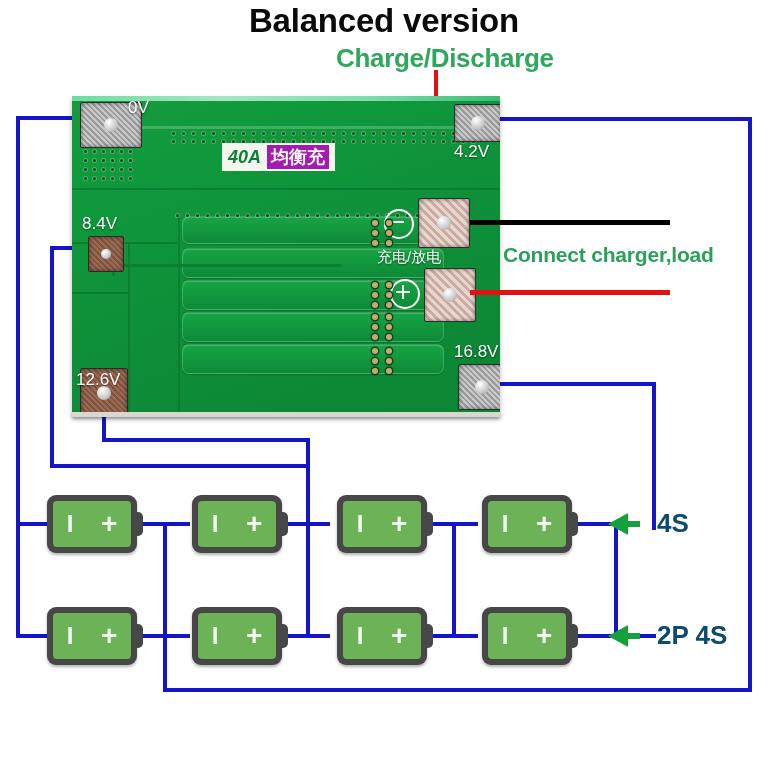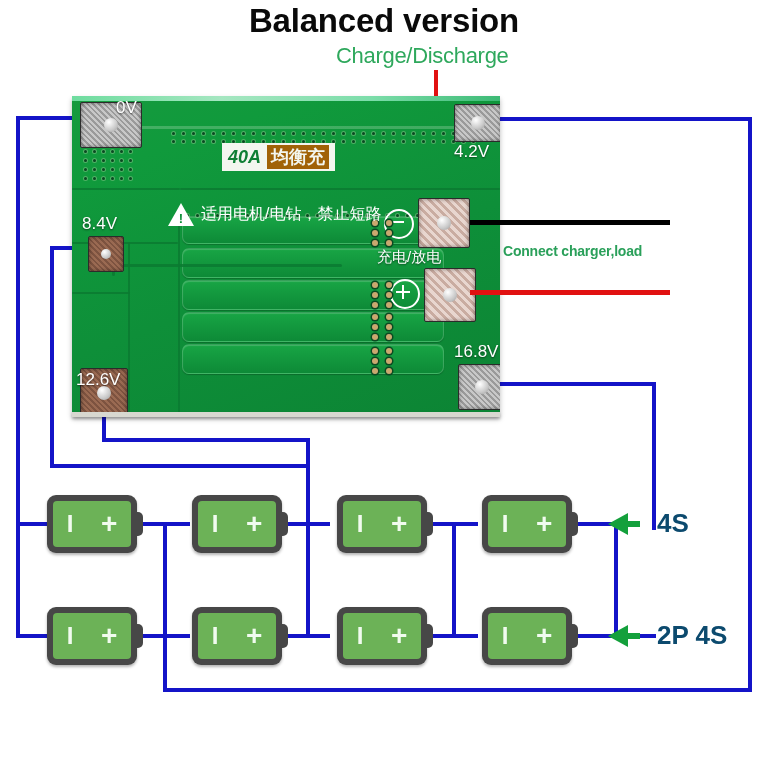--- a/index.html
+++ b/index.html
@@ -7,26 +7,26 @@
        font-family:"Liberation Sans","DejaVu Sans",sans-serif;}
   #stage{position:relative;width:768px;height:564px;background:#fff;}
 
   
   .title{
     position:absolute;left:0;right:0;top:2px;text-align:center;
     font-size:33px;font-weight:bold;color:#0a0a0a;letter-spacing:-.2px;
   }
   .chargelbl{
     position:absolute;left:336px;top:43px;
-    font-size:22px;font-weight:normal;color:#2ea85c;letter-spacing:-.3px;
+    font-size:26px;font-weight:bold;color:#2ea85c;letter-spacing:-.3px;
     white-space:nowrap;
   }
   .connlbl{
     position:absolute;left:503px;top:243px;
-    font-size:14px;font-weight:bold;color:#2aa05a;letter-spacing:-.2px;
+    font-size:21px;font-weight:bold;color:#2aa05a;letter-spacing:-.2px;
     white-space:nowrap;
   }
 
   
   .wire{position:absolute;background:#1414c8;}
   .wred{position:absolute;background:#e11111;}
   .wblk{position:absolute;background:#000;}
 
   
   #pcb{
@@ -337,30 +337,26 @@
       <i style="left:0;top:0"></i>
         <i style="left:14px;top:0"></i>
         <i style="left:0;top:10px"></i>
         <i style="left:14px;top:10px"></i>
         <i style="left:0;top:20px"></i>
         <i style="left:14px;top:20px"></i>
     </div>
 
     <div style="position:absolute;left:150px;top:47px;">
       <div style="display:inline-block;padding:2px 6px;background:#f3f6ef;font-size:18px;font-weight:bold;font-style:italic;color:#0f7e34;">
-        <span>40A</span><span style="display:inline-block;background:#a16207;color:#f3f6ef;padding:0 4px;margin-left:6px;font-style:normal;font-weight:bold;">均衡充</span>
+        <span>40A</span><span style="display:inline-block;background:#a21caf;color:#f3f6ef;padding:0 4px;margin-left:6px;font-style:normal;font-weight:bold;">均衡充</span>
       </div>
     </div>
 
-    <div class="warnrow" style="left:96px;top:107px;">
-      <div class="warntri"></div>
-      <div class="warntxt">适用电机/电钻，禁止短路</div>
-    </div>
-
-    <div class="vlab" style="left:44px;top:2px;">0V</div>
+
+    <div class="vlab" style="left:56px;top:2px;">0V</div>
     <div class="vlab" style="left:10px;top:118px;">8.4V</div>
     <div class="vlab" style="left:4px;top:250px;margin-top:24px;">12.6V</div>
     <div class="vlab" style="left:382px;top:46px;">4.2V</div>
     <div class="vlab" style="left:382px;top:246px;">16.8V</div>
     <div class="cdlab" style="left:305px;top:152px;">充电/放电</div>
   </div>
   <div class="pcbedge"></div>
 
   <div class="wblk" style="left:470px;top:220px;width:200px;height:5px;"></div>
   <div class="wred" style="left:470px;top:290px;width:200px;height:5px;"></div>

